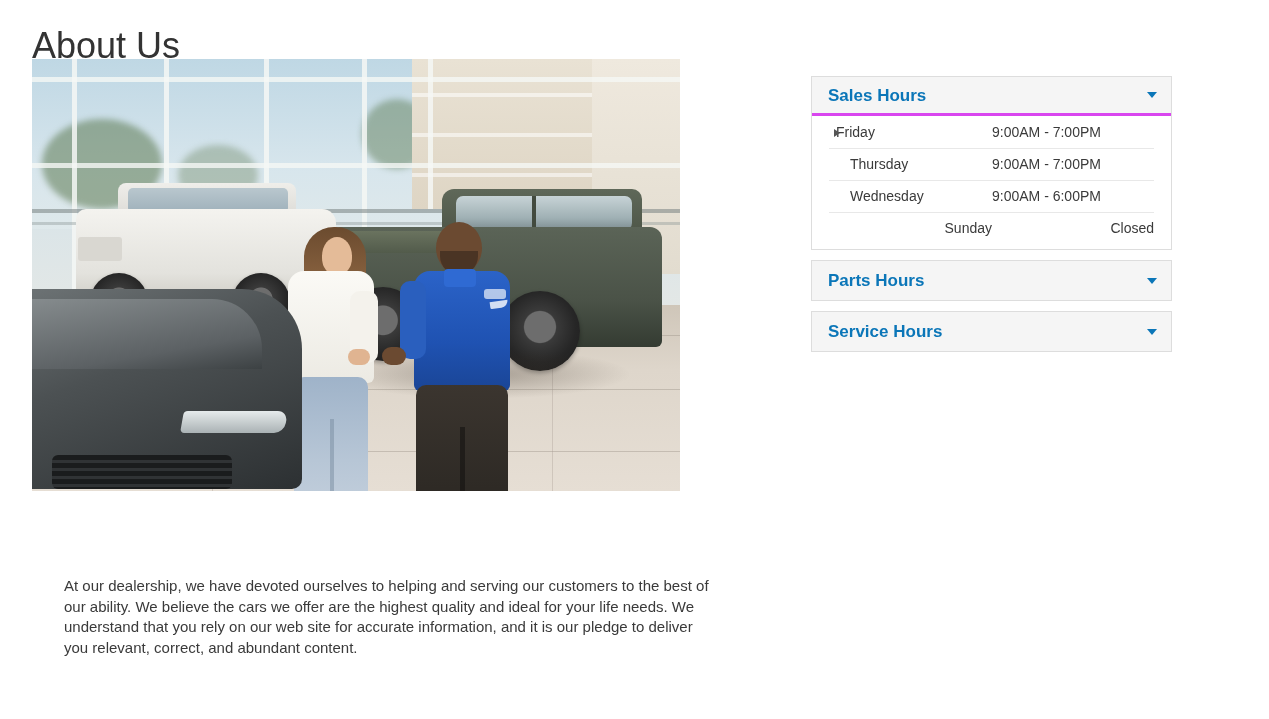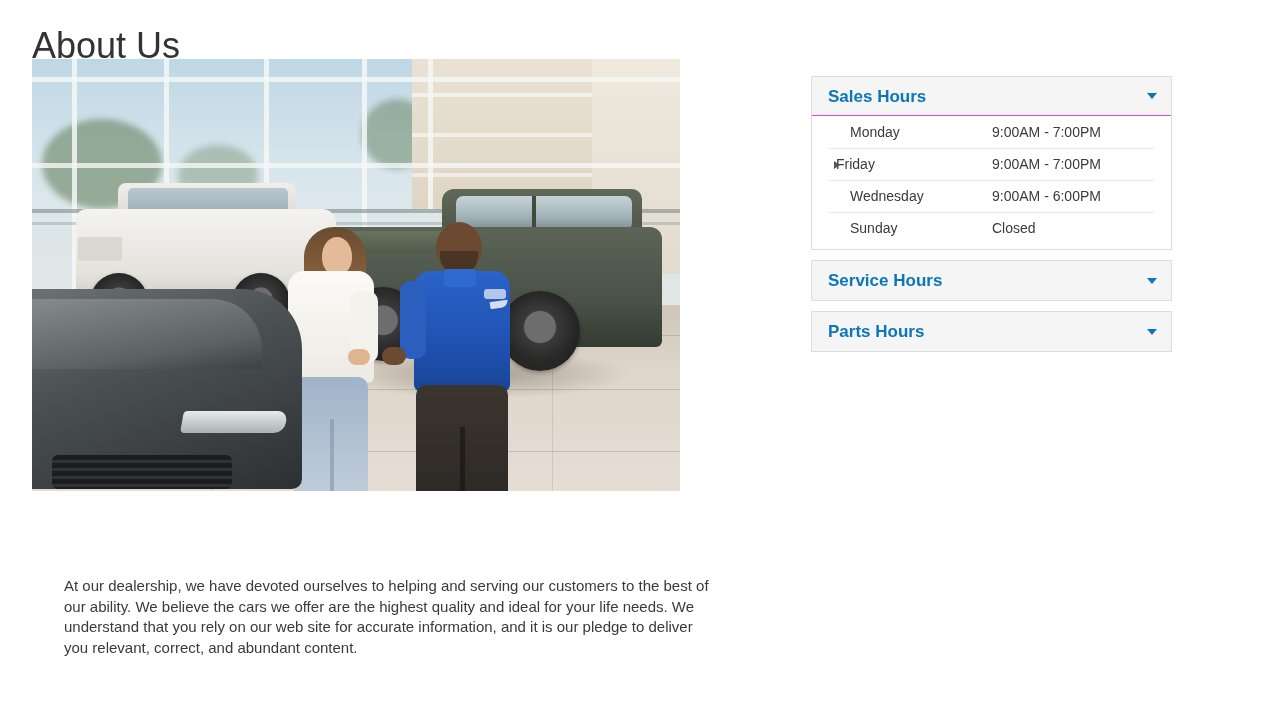--- a/index.html
+++ b/index.html
@@ -282,21 +282,21 @@
   }
   .panel {
     border: 1px solid #dddddd;
     background: #ffffff;
     margin-bottom: 10px;
   }
   .panel-head {
     position: relative;
     height: 39px;
     background: #f5f5f5;
-    border-bottom: 1px solid #d946ef;
+    border-bottom: 3px solid #d946ef;
     display: flex;
     align-items: center;
     padding: 0 16px;
     cursor: pointer;
   }
   .panel-head.collapsed { border-bottom: none; }
   .panel-title {
     font-size: 17px;
     font-weight: bold;
     color: #0b76b8;
@@ -312,21 +312,21 @@
     border-right: 5px solid transparent;
     border-top: 6px solid #0b76b8;
   }
   .hours-table {
     width: 100%;
     border-collapse: collapse;
     font-size: 14px;
     color: #3a3a3a;
   }
   .hours-table tr { border-bottom: 1px solid #e8e8e8; }
-  .hours-table tr:last-child { border-bottom: none; }
+  .hours-table tr:last-child { border-bottom: none; text-align: right; }
   .hours-table td {
     padding: 8px 0 8px 0;
     line-height: 15px;
   }
   .hours-table td.day {
     padding-left: 21px;
     width: 163px;
     position: relative;
   }
   .hours-table td.time { padding-left: 0; }
@@ -433,51 +433,51 @@
 
     <div class="panel">
       <div class="panel-head">
         <span class="panel-title">Sales Hours</span>
         <span class="caret"></span>
       </div>
       <div class="hours-body">
         <table class="hours-table">
           <tbody>
             <tr>
-              <td class="day">Monday</td>
-              <td class="time">9:00AM - 7:00PM</td>
-            </tr>
-            <tr>
               <td class="day day-today">
                 <span class="today-marker"></span>
                 <span>Friday</span>
               </td>
+              <td class="time">9:00AM - 7:00PM</td>
+            </tr>
+            <tr>
+              <td class="day">Thursday</td>
               <td class="time">9:00AM - 7:00PM</td>
             </tr>
             <tr>
               <td class="day">Wednesday</td>
               <td class="time">9:00AM - 6:00PM</td>
             </tr>
             <tr>
               <td class="day">Sunday</td>
               <td class="time">Closed</td>
             </tr>
           </tbody>
         </table>
       </div>
     </div>
 
     <div class="panel">
       <div class="panel-head collapsed">
+        <span class="panel-title">Parts Hours</span>
+        <span class="caret"></span>
+      </div>
+    </div>
+
+    <div class="panel">
+      <div class="panel-head collapsed">
         <span class="panel-title">Service Hours</span>
         <span class="caret"></span>
       </div>
     </div>
 
-    <div class="panel">
-      <div class="panel-head collapsed">
-        <span class="panel-title">Parts Hours</span>
-        <span class="caret"></span>
-      </div>
-    </div>
-
   </div>
 </div>
 
 </body></html>

